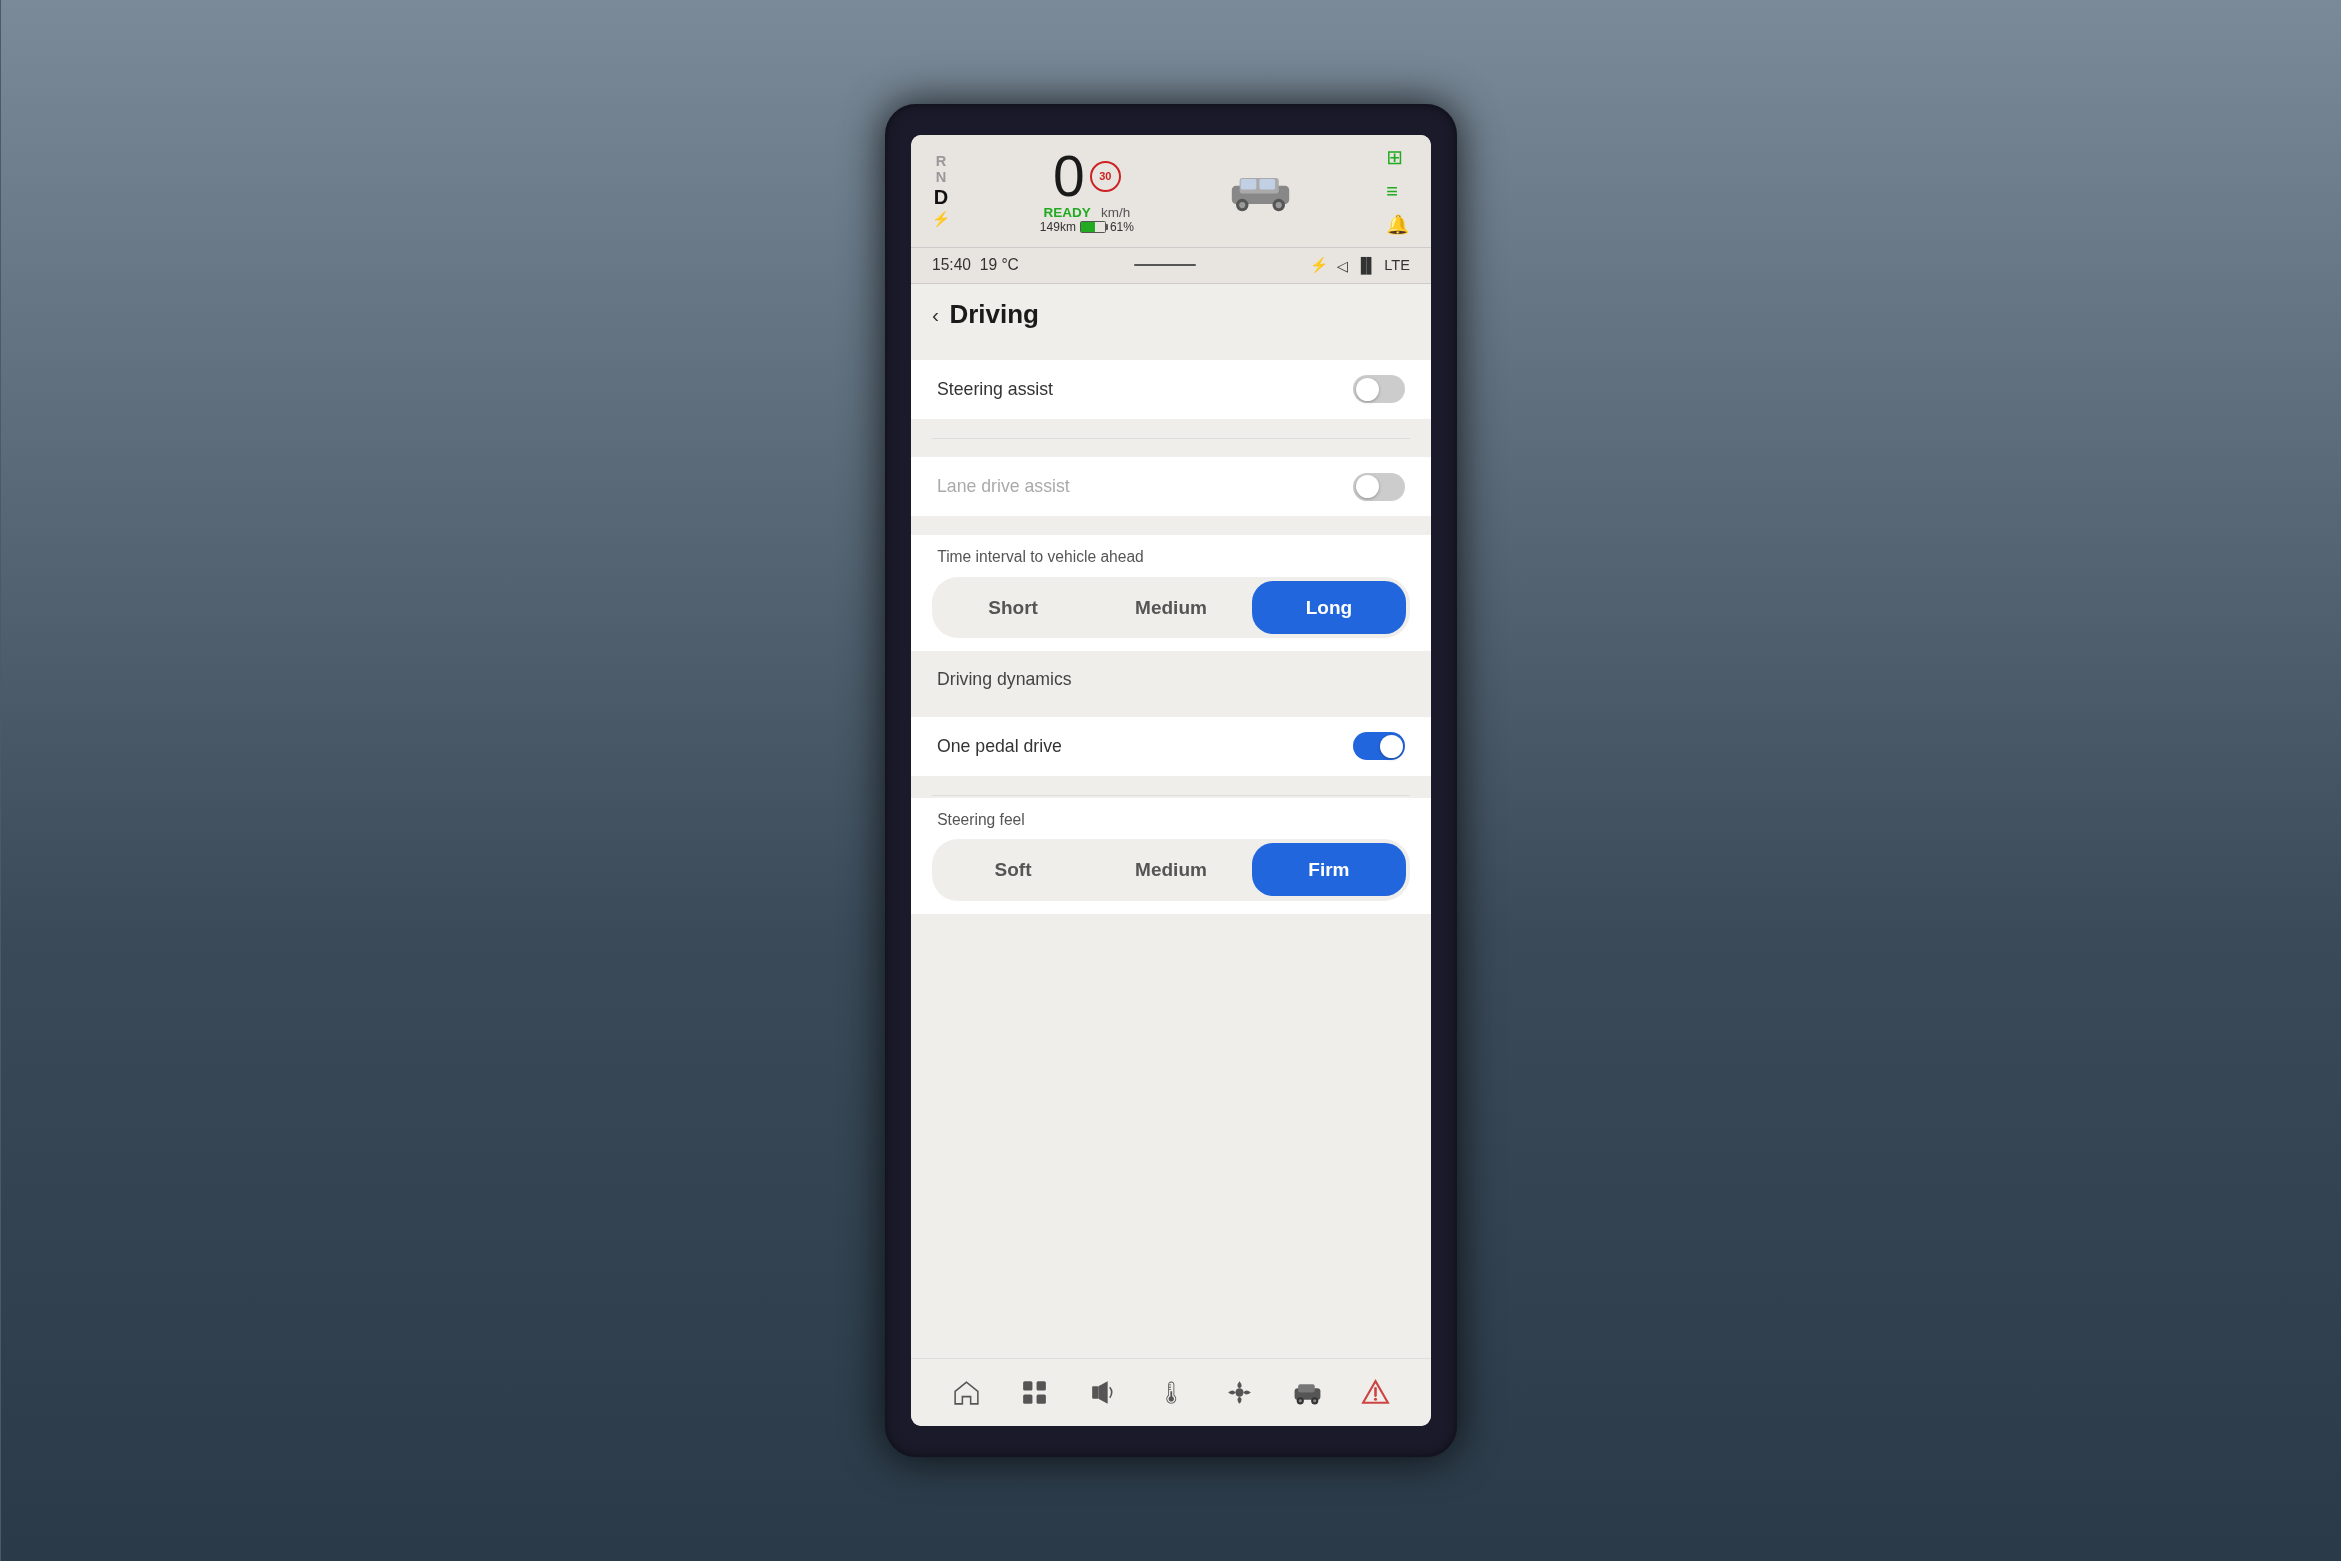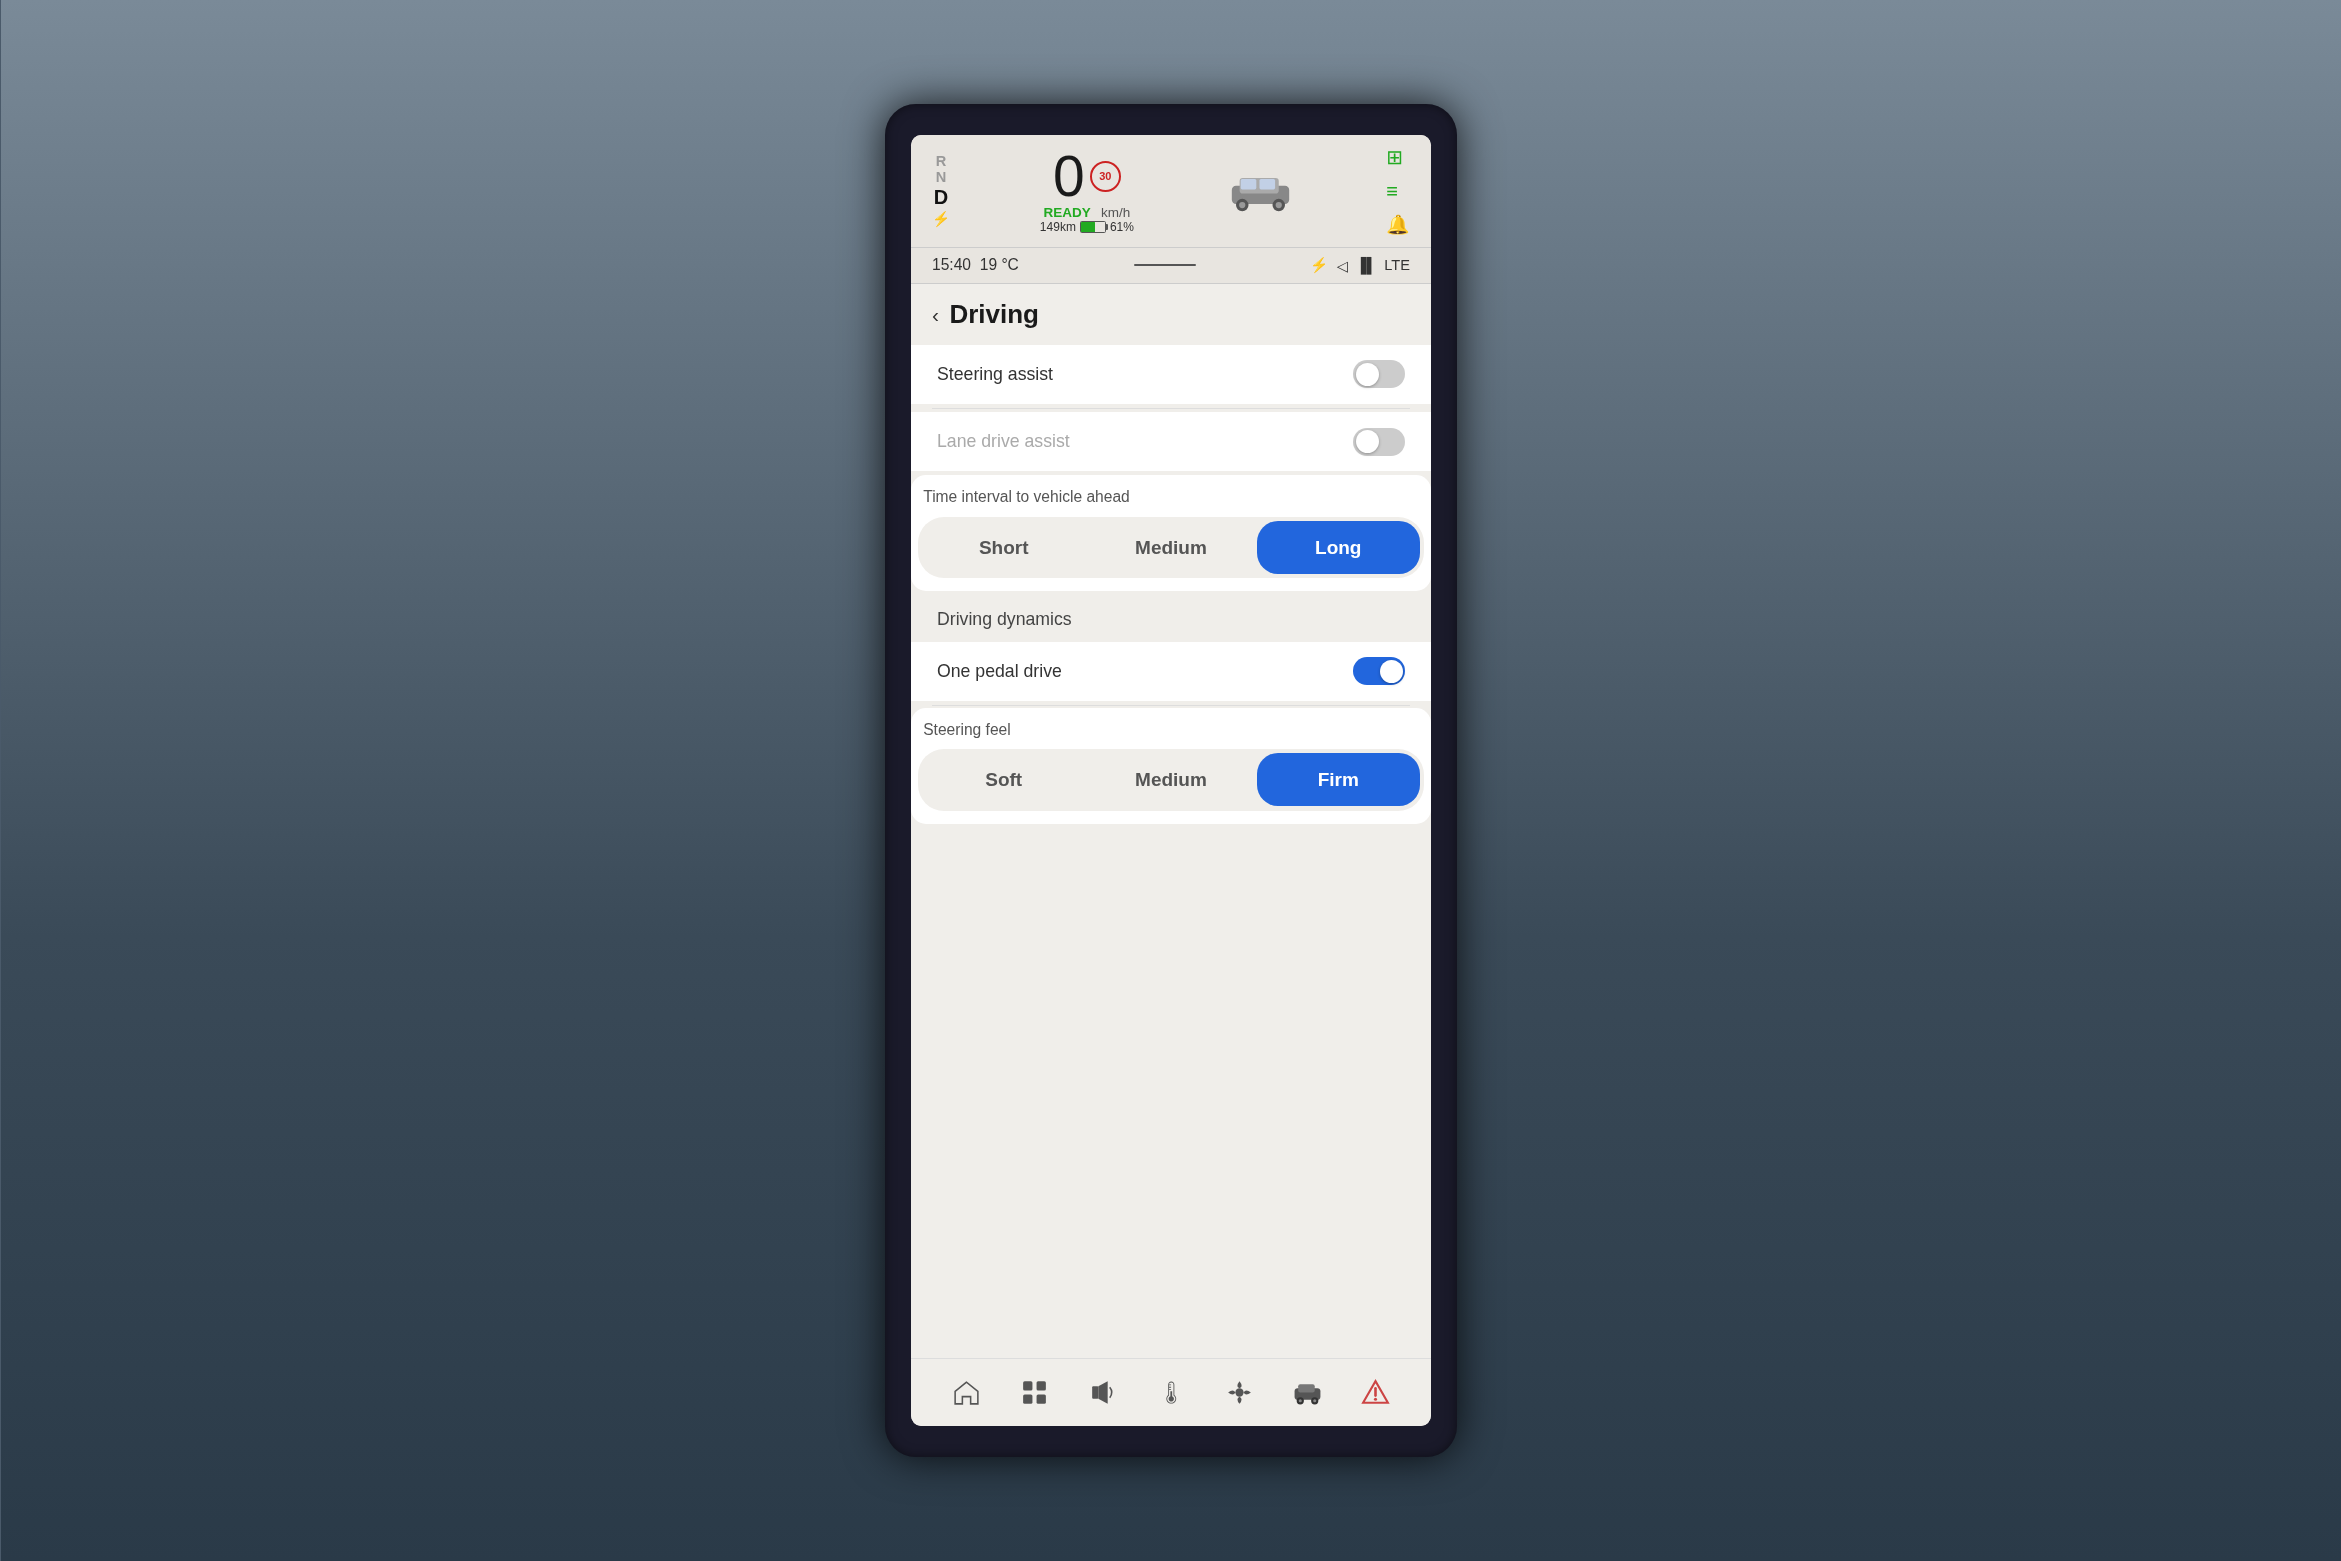--- a/index.html
+++ b/index.html
@@ -258,21 +258,21 @@
       background: transparent;
       color: #555;
     }
 
     .setting-row {
       padding: 15.6px 26px;
       display: flex;
       align-items: center;
       justify-content: space-between;
       background: #fff;
-      margin: 4px 0;
+      margin: 19px 0;
     }
 
     .setting-row.dimmed .setting-label {
       color: #aaa;
     }
 
     .setting-label {
       font-size: 17.7px;
       color: #333;
       font-weight: 400;
@@ -319,23 +319,22 @@
       padding: 15.6px 26px 7.8px;
       font-size: 17.7px;
       color: #444;
       font-weight: 500;
       background: #f0eeea;
     }
 
     
     .option-group-container {
       background: #fff;
-      padding: 13px 7px;
+      padding: 13px 21px;
       margin: 2.1px 0;
-      border-radius: 15px;
     }
 
     .option-group-label {
       font-size: 15.6px;
       color: #555;
       margin-bottom: 10.4px;
       padding: 0 5.2px;
     }
 
     .option-group {

